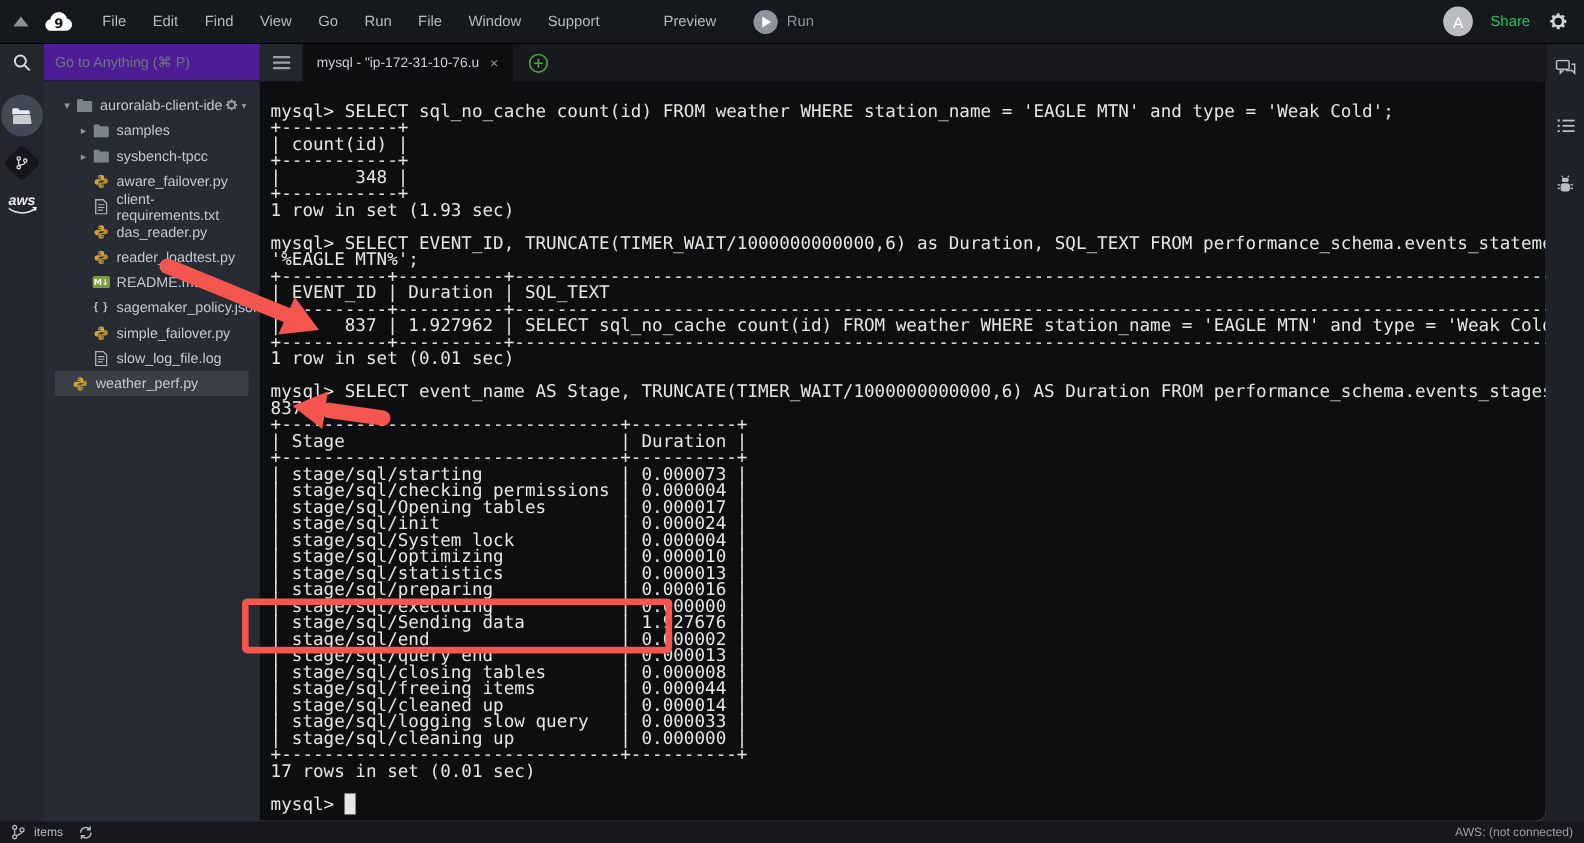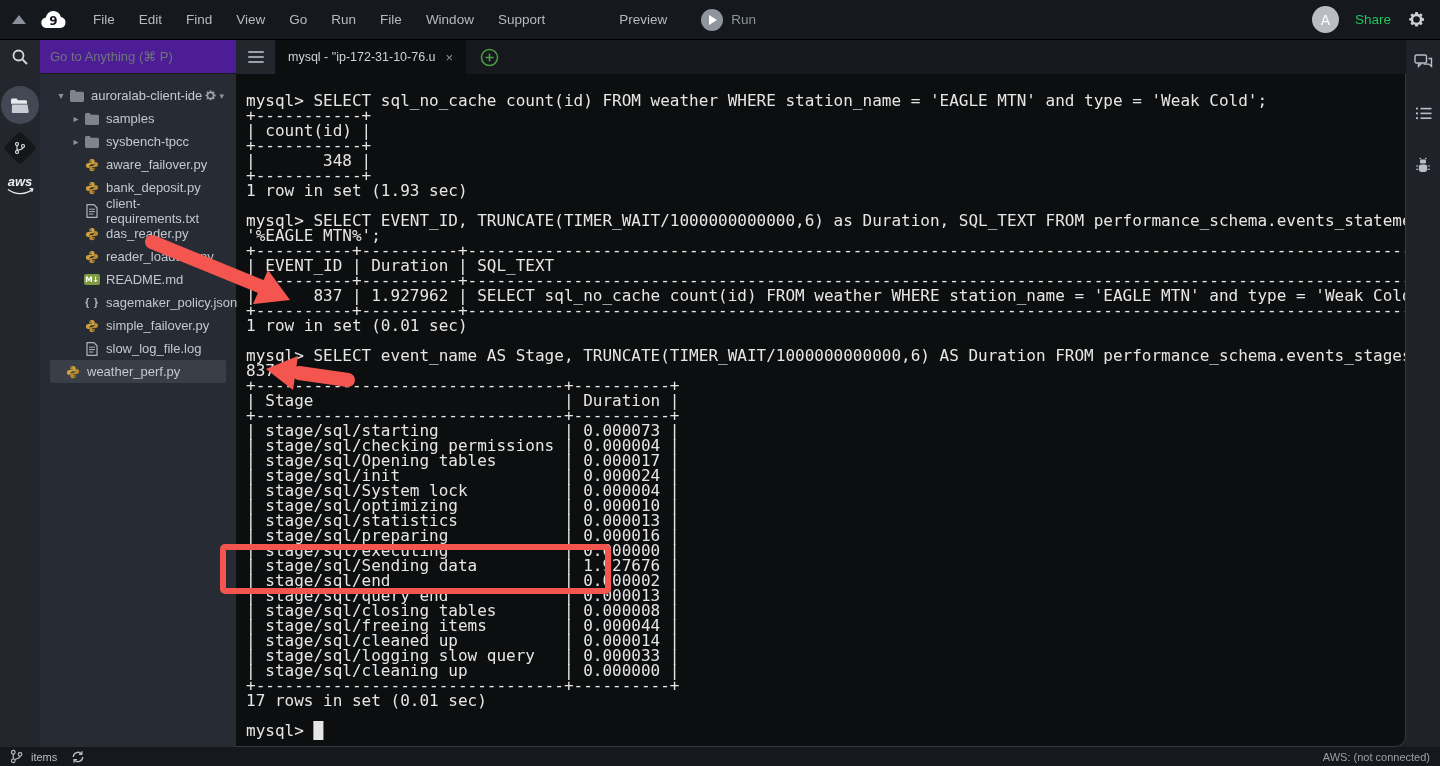--- a/index.html
+++ b/index.html
@@ -80,21 +80,21 @@
       <div class="menu-item">File</div>
       <div class="menu-item">Edit</div>
       <div class="menu-item">Find</div>
       <div class="menu-item">View</div>
       <div class="menu-item">Go</div>
       <div class="menu-item">Run</div>
       <div class="menu-item">File</div>
       <div class="menu-item">Window</div>
       <div class="menu-item">Support</div>
     </div>
-  <div class="preview-btn" style="margin-left: 62px;">Preview</div>
+  <div class="preview-btn" style="margin-left: 46px;">Preview</div>
   <div class="run-btn">
     <div class="play-circle">
         <span></span>
       </div>
     <span>Run</span>
   </div>
   <div class="mb-right">
     <div class="avatar">A</div>
     <div class="share">Share</div>
     <div style="display:flex">
@@ -175,30 +175,20 @@
       </div>
       <div class="tree-row" style="padding-left: 29px;">
         <span class="chev"></span>
         <span class="ticon">
           <svg width="14" height="14" viewBox="0 0 16 16">
             <path fill="#d0a03c" d="M7.9 1C6 1 5 1.9 5 3.2V5h3v.7H3.8C2.2 5.7 1 6.7 1 8.5s1.2 2.8 2.8 2.8H5V9.6C5 8.2 6.3 7 7.7 7H11V3.2C11 1.9 9.8 1 7.9 1zM6.6 2.5a.7.7 0 110 1.4.7.7 0 010-1.4z"></path>
             <path fill="#b98a2f" d="M8.1 15c1.9 0 2.9-.9 2.9-2.2V11H8v-.7h4.2c1.6 0 2.8-1 2.8-2.8S13.8 4.7 12.2 4.7H11v1.7C11 7.8 9.7 9 8.3 9H5v3.8C5 14.1 6.2 15 8.1 15zm1.3-1.5a.7.7 0 110-1.4.7.7 0 010 1.4z"></path>
           </svg>
         </span>
         <span>aware_failover.py</span>
-      </div>
-      <div class="tree-row" style="padding-left: 29px;">
-        <span class="chev"></span>
-        <span class="ticon">
-          <svg width="14" height="14" viewBox="0 0 16 16">
-            <path fill="#d0a03c" d="M7.9 1C6 1 5 1.9 5 3.2V5h3v.7H3.8C2.2 5.7 1 6.7 1 8.5s1.2 2.8 2.8 2.8H5V9.6C5 8.2 6.3 7 7.7 7H11V3.2C11 1.9 9.8 1 7.9 1zM6.6 2.5a.7.7 0 110 1.4.7.7 0 010-1.4z"></path>
-            <path fill="#b98a2f" d="M8.1 15c1.9 0 2.9-.9 2.9-2.2V11H8v-.7h4.2c1.6 0 2.8-1 2.8-2.8S13.8 4.7 12.2 4.7H11v1.7C11 7.8 9.7 9 8.3 9H5v3.8C5 14.1 6.2 15 8.1 15zm1.3-1.5a.7.7 0 110-1.4.7.7 0 010 1.4z"></path>
-          </svg>
-        </span>
-        <span>bank_deposit.py</span>
       </div>
       <div class="tree-row" style="padding-left: 29px;">
         <span class="chev"></span>
         <span class="ticon">
           <svg width="12" height="14" viewBox="0 0 12 14">
             <path d="M1 .6h6.8L11 3.8v9.6H1z" fill="none" stroke="#aeb4bb" stroke-width="1.2"></path>
             <path d="M3 5.2h6M3 7.6h6M3 10h4.5" stroke="#aeb4bb" stroke-width="1"></path>
           </svg>
         </span>
         <span>client-requirements.txt</span>

